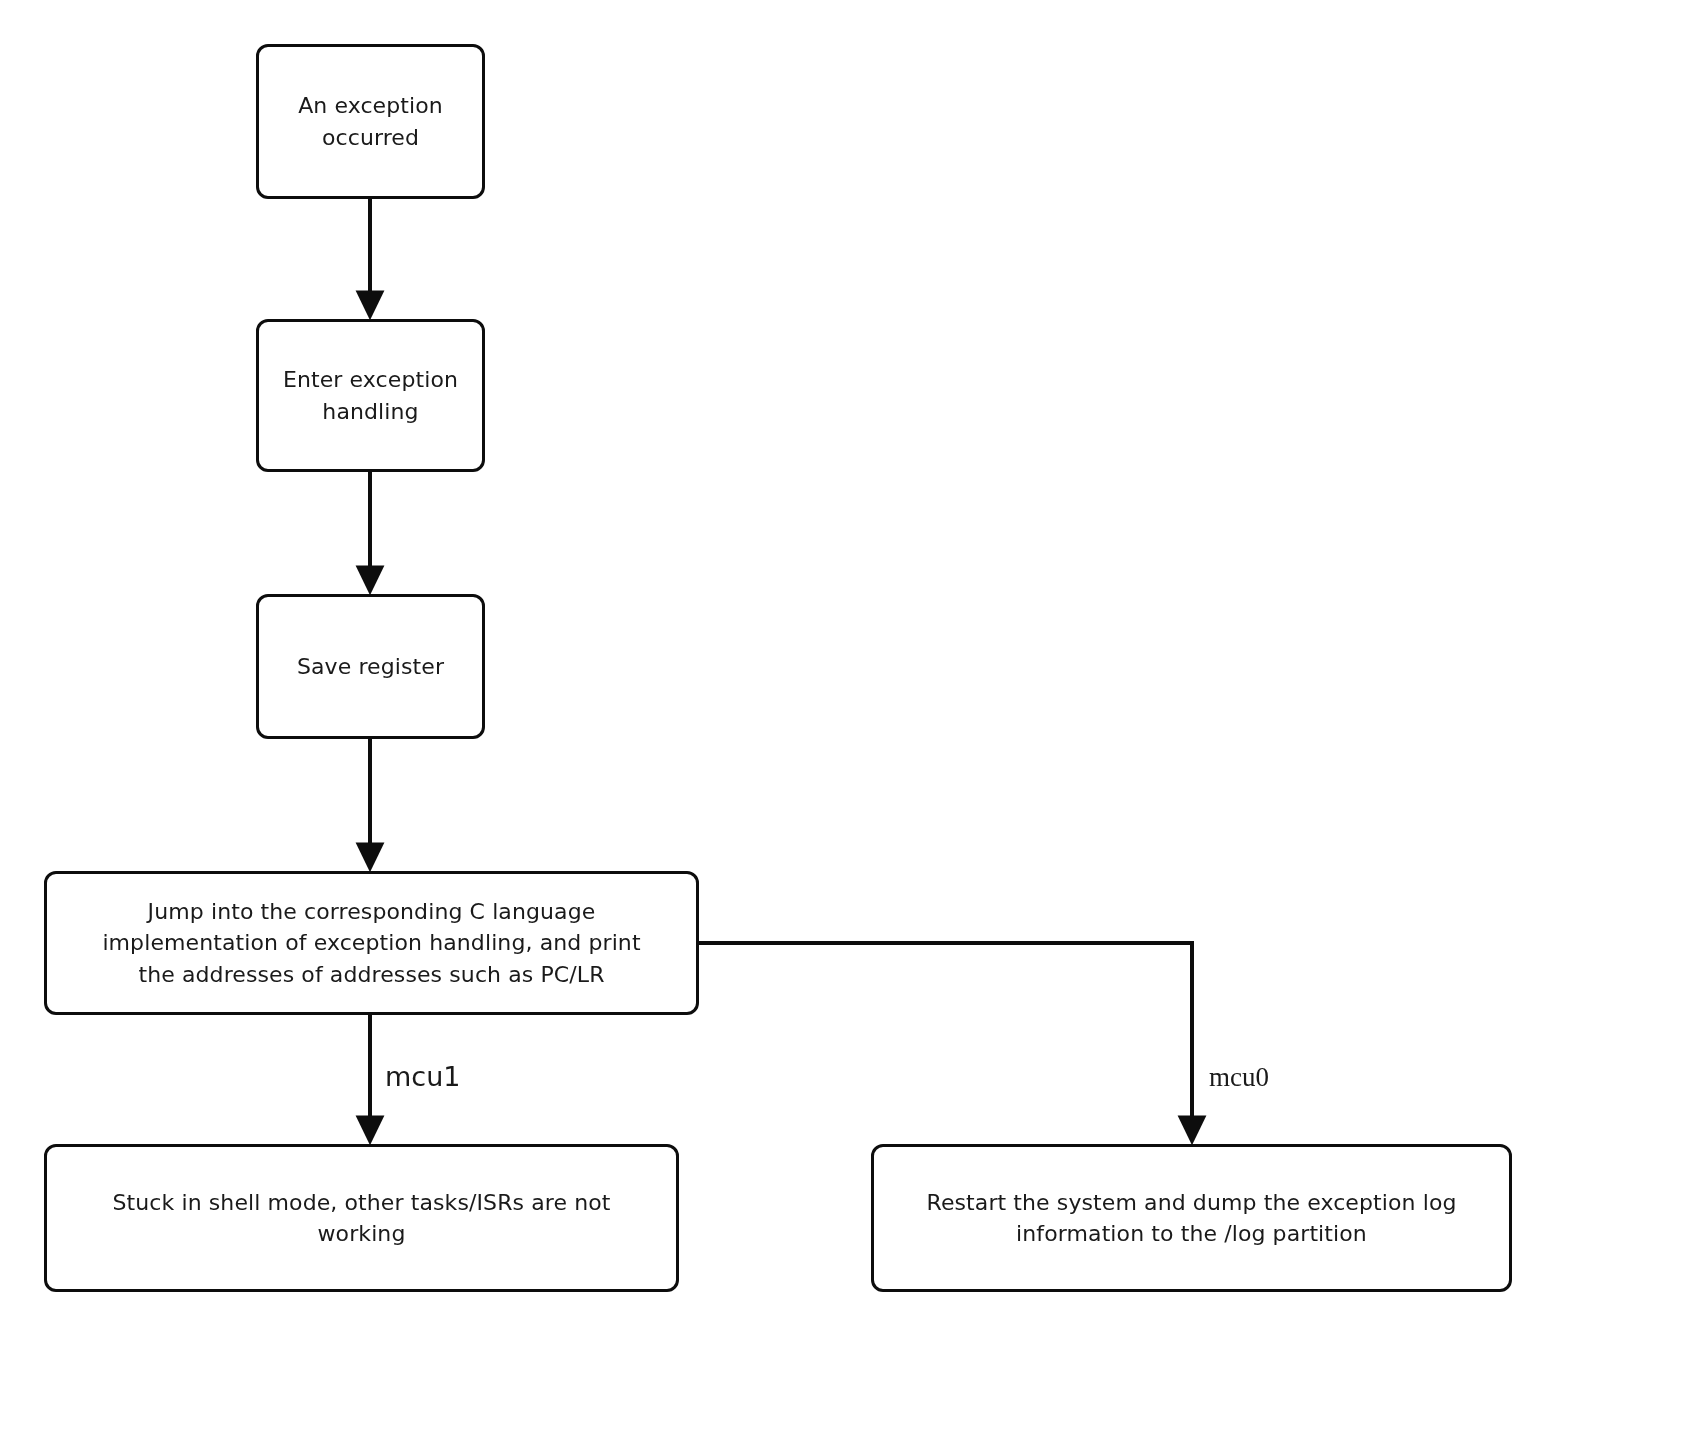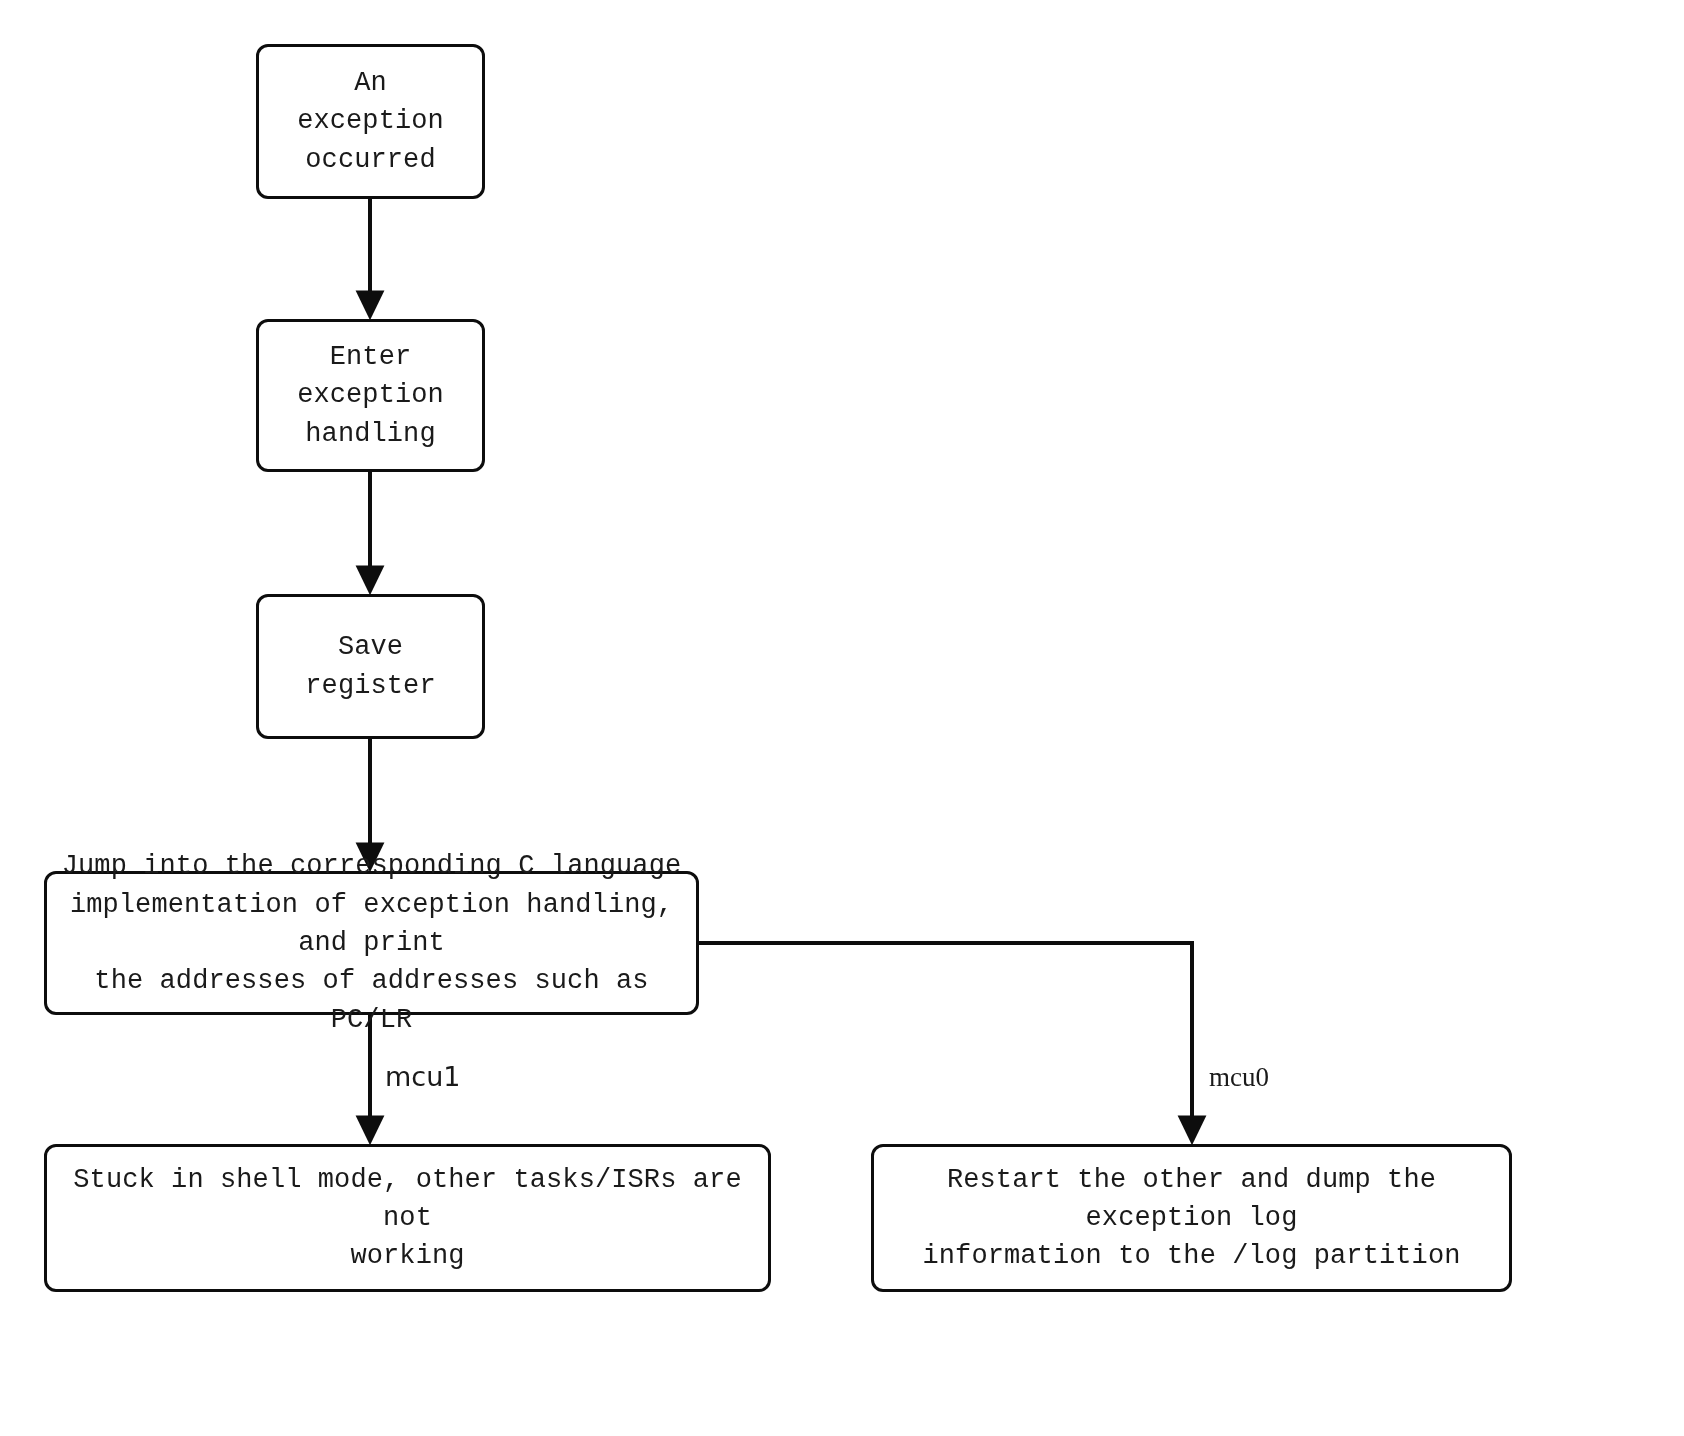--- a/index.html
+++ b/index.html
@@ -32,42 +32,41 @@
     background: #ffffff;
     border: 3.5px solid #0d0d0d;
     border-radius: 12px;
     display: flex;
     align-items: center;
     justify-content: center;
     text-align: center;
   }
   .node-label {
     color: #1a1a1a;
-    font-size: 27px;
+    font-size: 22px;
     line-height: 1.42;
     padding: 0 14px;
     white-space: pre-line;
     letter-spacing: 0.1px;
-    font-family: Liberation Mono, monospace;
   }
   .edge-label {
     position: absolute;
     color: #1a1a1a;
     font-size: 27px;
     line-height: 1.2;
     white-space: nowrap;
     text-align: center;
   }
 
   
   #node-exception-occurred   { left: 256px;  top: 44px;   width: 229px; height: 155px; }
   #node-enter-handling       { left: 256px;  top: 319px;  width: 229px; height: 153px; }
   #node-save-register        { left: 256px;  top: 594px;  width: 229px; height: 145px; }
   #node-jump-c-impl          { left: 44px;   top: 871px;  width: 655px; height: 144px; }
-  #node-stuck-shell          { left: 44px;   top: 1144px; width: 727px; height: 148px; }
+  #node-stuck-shell          { left: 44px;   top: 1144px; width: 635px; height: 148px; }
   #node-restart-dump         { left: 871px;  top: 1144px; width: 641px; height: 148px; }
 
   
   #label-mcu1 { left: 385px;  top: 1061px; }
   #label-mcu0 { left: 1209px; top: 1061px; font-family: Liberation Serif, serif; }
 </style>
 </head>
 <body>
 
 <div id="canvas">
@@ -109,21 +108,21 @@
 implementation of exception handling, and print
 the addresses of addresses such as PC/LR</span>
   </div>
 
   <div class="node" id="node-stuck-shell">
     <span class="node-label">Stuck in shell mode, other tasks/ISRs are not
 working</span>
   </div>
 
   <div class="node" id="node-restart-dump">
-    <span class="node-label">Restart the other and dump the exception log
+    <span class="node-label">Restart the system and dump the exception log
 information to the /log partition</span>
   </div>
 
   <div class="edge-label" id="label-mcu1">mcu1</div>
 
   <div class="edge-label" id="label-mcu0">mcu0</div>
 
 </div>
 
 </body></html>

